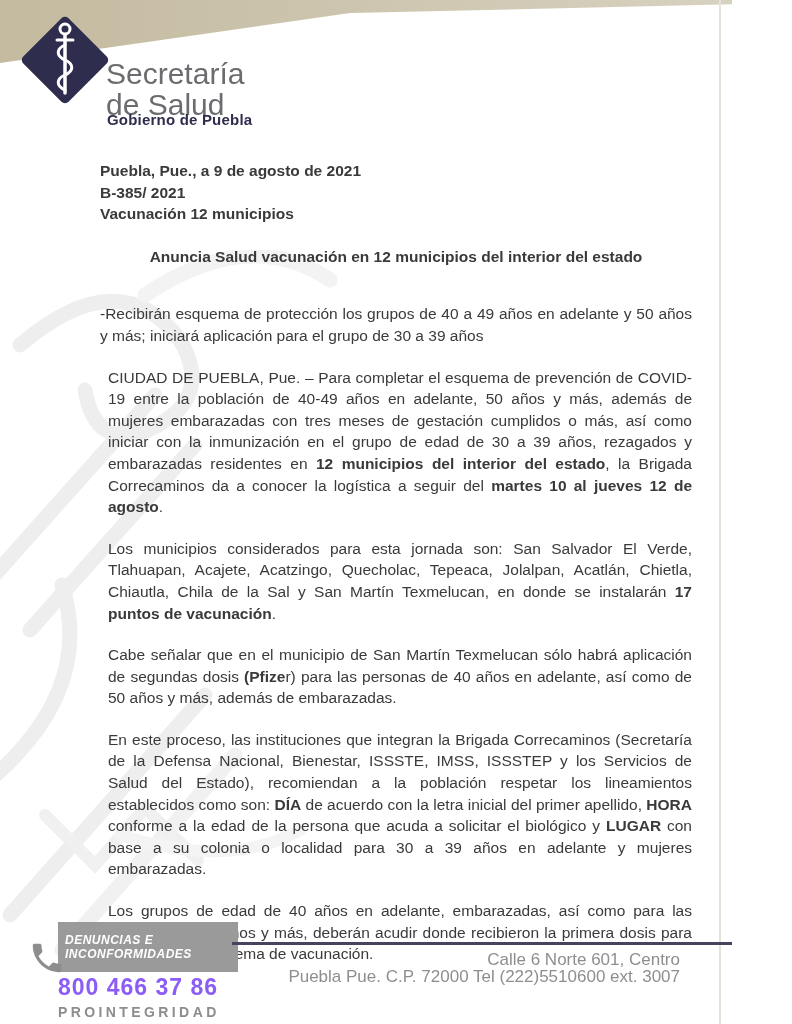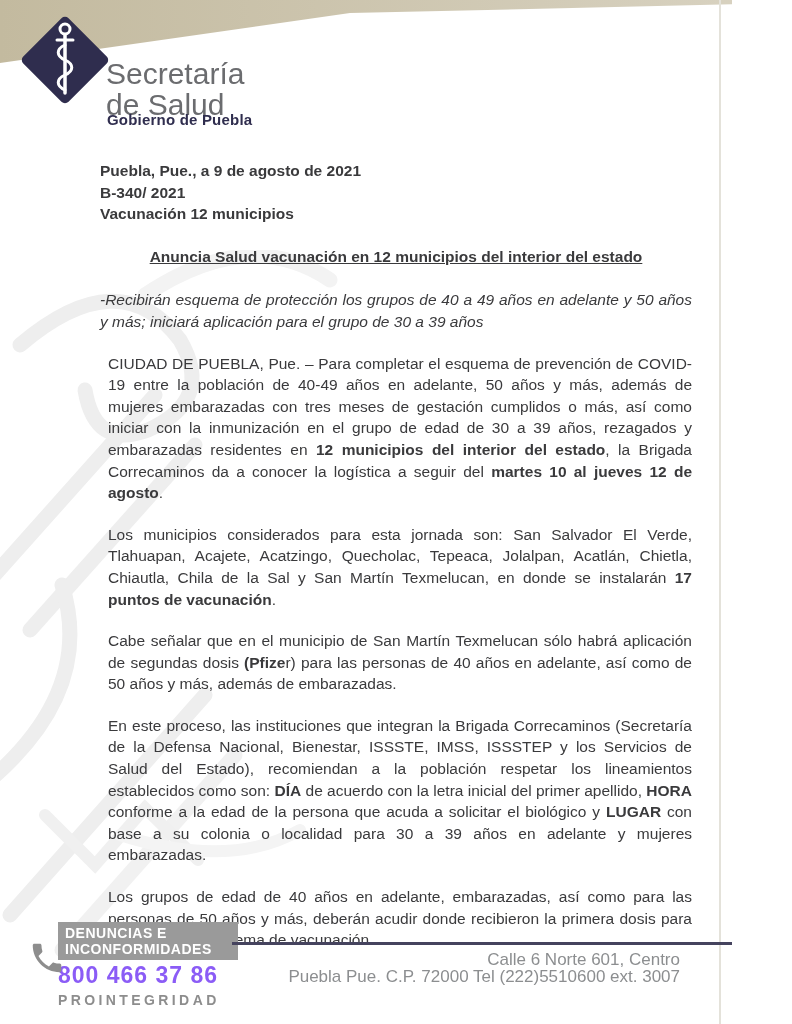--- a/index.html
+++ b/index.html
@@ -18,31 +18,31 @@
   .agency{position:absolute;left:106px;top:58px;font-size:30px;line-height:31px;color:#6b6c6f;}
   .gov{position:absolute;left:107px;top:111px;font-size:15px;font-weight:bold;color:#2f2d4e;letter-spacing:.2px;}
   
   .watermark{position:absolute;left:0;top:250px;width:430px;height:720px;pointer-events:none;}
   
   .content{
     position:absolute;left:100px;top:160px;width:592px;
     color:#3a3a3c;font-size:15.5px;line-height:21.6px;
   }
   .meta{font-weight:bold;}
-  .doc-title{text-align:center;font-weight:bold;margin-top:21px;text-decoration:underline;}
-  .lede{margin-top:22px;text-align:justify;font-style:italic;}
+  .doc-title{text-align:center;font-weight:bold;margin-top:21px;}
+  .lede{margin-top:36px;text-align:justify;}
   p.para{margin:20px 0 0 8px;text-align:justify;}
   p.para b{font-weight:bold;}
   
   .complaints{position:absolute;left:28px;top:922px;width:210px;}
   .phone-icon{position:absolute;left:0px;top:17px;width:38px;height:38px;}
   .complaints-col{margin-left:30px;}
   .badge{
     display:inline-block;background:#9a9a9a;color:#ffffff;
-    font-size:14px;font-weight:bold;letter-spacing:.5px;padding:3px 7px;
+    font-size:12px;font-weight:bold;letter-spacing:.5px;padding:11px 7px;font-style:italic;
   }
   .phone-number{font-size:23px;font-weight:bold;color:#8b5cf6;letter-spacing:1px;margin-top:2px;white-space:nowrap;}
   .program{font-size:14px;font-weight:bold;color:#8d8d8d;letter-spacing:3.4px;margin-top:3px;white-space:nowrap;}
   .site{font-size:11px;color:#9c9c9c;letter-spacing:.7px;margin-top:20px;margin-left:2px;white-space:nowrap;}
   .footer-rule{position:absolute;left:232px;top:942px;width:520px;height:3px;background:#45435e;}
   .address{
     position:absolute;right:52px;top:951px;text-align:right;
     font-size:17px;line-height:17px;color:#8c8e90;
   }
 </style>
@@ -89,21 +89,21 @@
 
   <div class="agency">
     <div>Secretaría</div>
     <div>de Salud</div>
   </div>
   <div class="gov">Gobierno de Puebla</div>
 
   <div class="content">
     <div class="meta">
       <div>Puebla, Pue., a 9 de agosto de 2021</div>
-      <div>B-340/ 2021</div>
+      <div>B-385/ 2021</div>
       <div>Vacunación 12 municipios</div>
     </div>
 
     <div class="doc-title">Anuncia Salud vacunación en 12 municipios del interior del estado</div>
 
     <div class="lede">-Recibirán esquema de protección los grupos de 40 a 49 años en adelante y 50 años y más; iniciará aplicación para el grupo de 30 a 39 años</div>
 
     <p class="para"><span>CIUDAD DE PUEBLA, Pue. – Para completar el esquema de prevención de COVID-19 entre la población de 40-49 años en adelante, 50 años y más, además de mujeres embarazadas con tres meses de gestación cumplidos o más, así como iniciar con la inmunización en el grupo de edad de 30 a 39 años, rezagados y embarazadas residentes en </span><b>12 municipios del interior del estado</b><span>, la Brigada Correcaminos da a conocer la logística a seguir del </span><b>martes 10 al jueves 12 de agosto</b><span>.</span></p>
     <p class="para"><span>Los municipios considerados para esta jornada son: San Salvador El Verde, Tlahuapan, Acajete, Acatzingo, Quecholac, Tepeaca, Jolalpan, Acatlán, Chietla, Chiautla, Chila de la Sal y San Martín Texmelucan, en donde se instalarán </span><b>17 puntos de vacunación</b><span>.</span></p>
     <p class="para"><span>Cabe señalar que en el municipio de San Martín Texmelucan sólo habrá aplicación de segundas dosis </span><b>(Pfize</b><span>r) para las personas de 40 años en adelante, así como de 50 años y más, además de embarazadas.</span></p>

